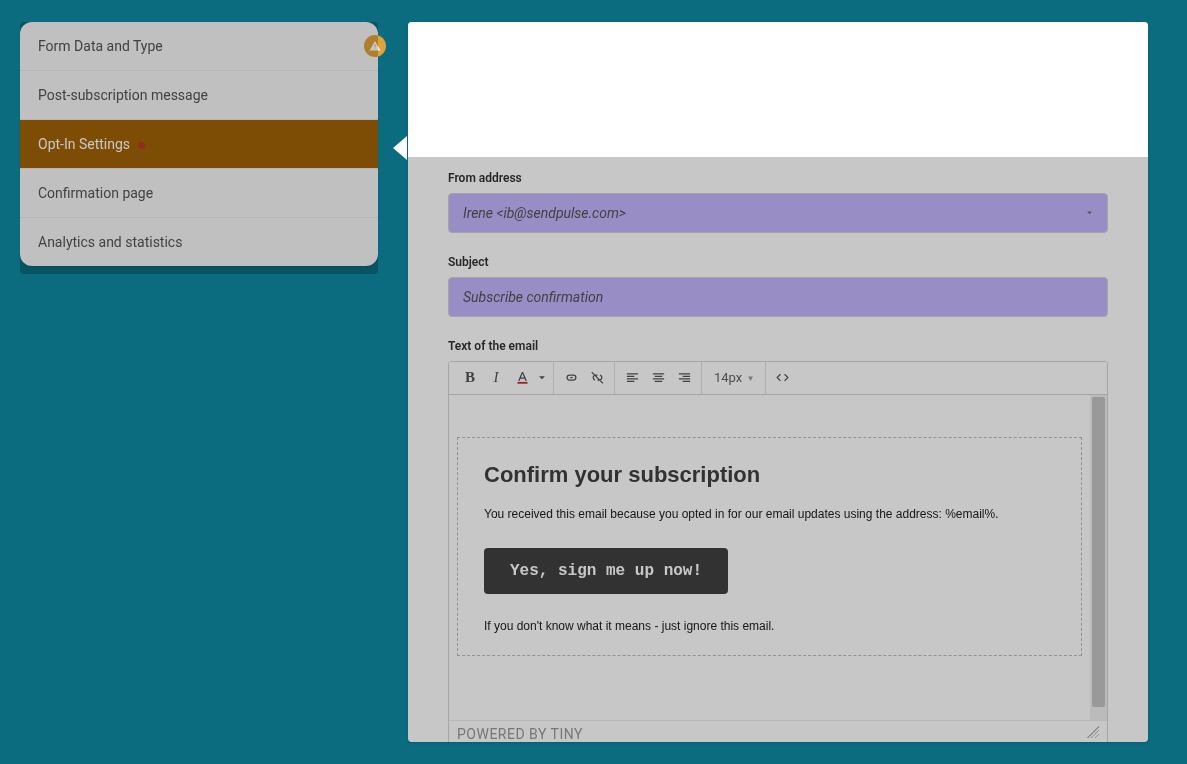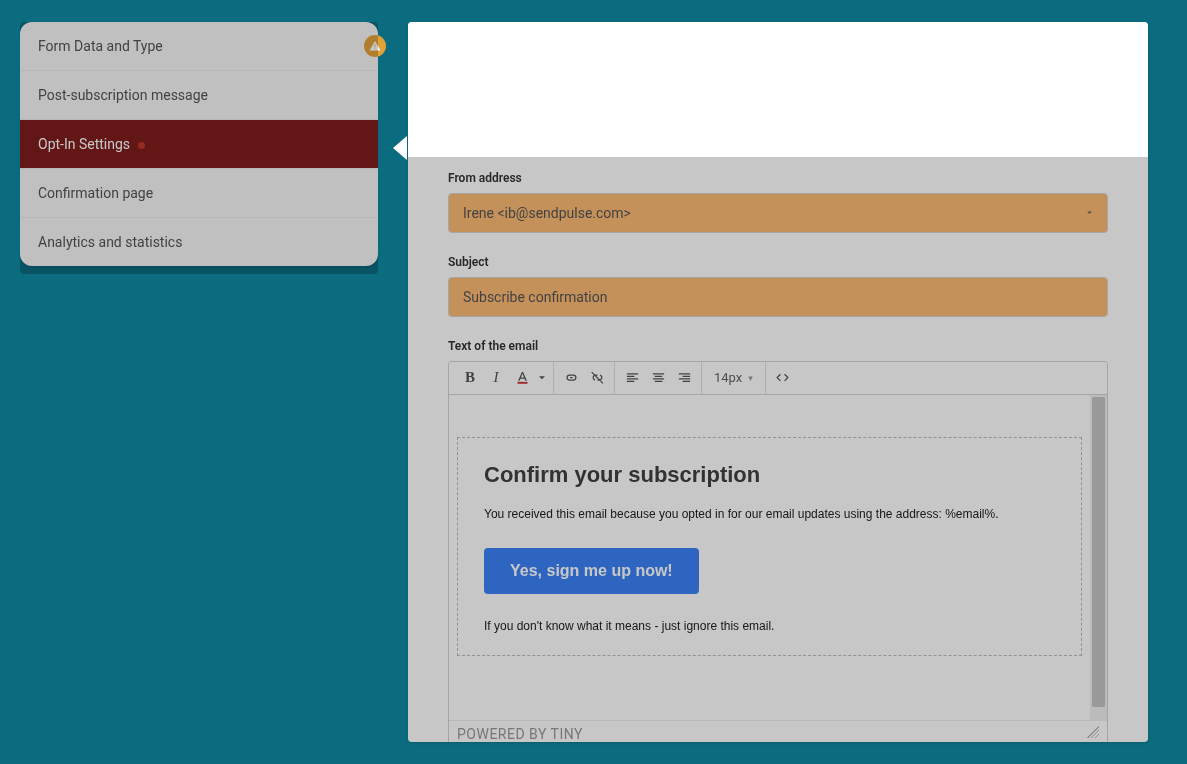--- a/index.html
+++ b/index.html
@@ -26,21 +26,21 @@
   .sidebar-item {
     padding: 16px 18px;
     border-bottom: 1px solid #eaeaea;
     color: #555;
     font-size: 14px;
     cursor: pointer;
     position: relative;
   }
   .sidebar-item:last-child { border-bottom: none; }
   .sidebar-item.active {
-    background: #7f1d1d;
+    background: #a16207;
     color: #fff;
   }
   .sidebar-item.active .dot {
     display: inline-block;
     width: 7px; height: 7px;
     background: #c0392b;
     border-radius: 50%;
     margin-left: 4px;
     vertical-align: middle;
   }
@@ -155,27 +155,28 @@
     font-weight: 600;
     color: #333;
     font-size: 12px;
     margin-bottom: 8px;
   }
   .select-box, .text-input {
     width: 100%;
     height: 40px;
     border: 1px solid #d4d4d4;
     border-radius: 4px;
-    background: #fdba74;
+    background: #c4b5fd;
     padding: 0 14px;
     font-size: 14px;
     color: #555;
     display: flex;
     align-items: center;
     position: relative;
+    font-style: italic;
   }
   .select-box .chev {
     position: absolute;
     right: 12px;
     top: 50%;
     transform: translateY(-50%);
     color: #666;
   }
 
   .editor-box {
@@ -246,29 +247,29 @@
     font-family: Arial, Helvetica, sans-serif;
   }
   .mail-p {
     font-size: 12px;
     color: #222;
     line-height: 1.4;
     font-family: Arial, Helvetica, sans-serif;
   }
   .mail-btn {
     display: inline-block;
-    background: #3b82f6;
+    background: #404040;
     color: #fff;
     font-size: 16px;
     font-weight: 600;
     padding: 14px 26px;
     border-radius: 4px;
     margin: 26px 0 24px 0;
     cursor: pointer;
-    font-family: Liberation Sans, sans-serif;
+    font-family: Liberation Mono, monospace;
   }
   .scroll-track {
     width: 17px;
     background: #f0f0f0;
     position: relative;
   }
   .scroll-thumb {
     position: absolute;
     left: 2px; right: 2px;
     top: 2px;

